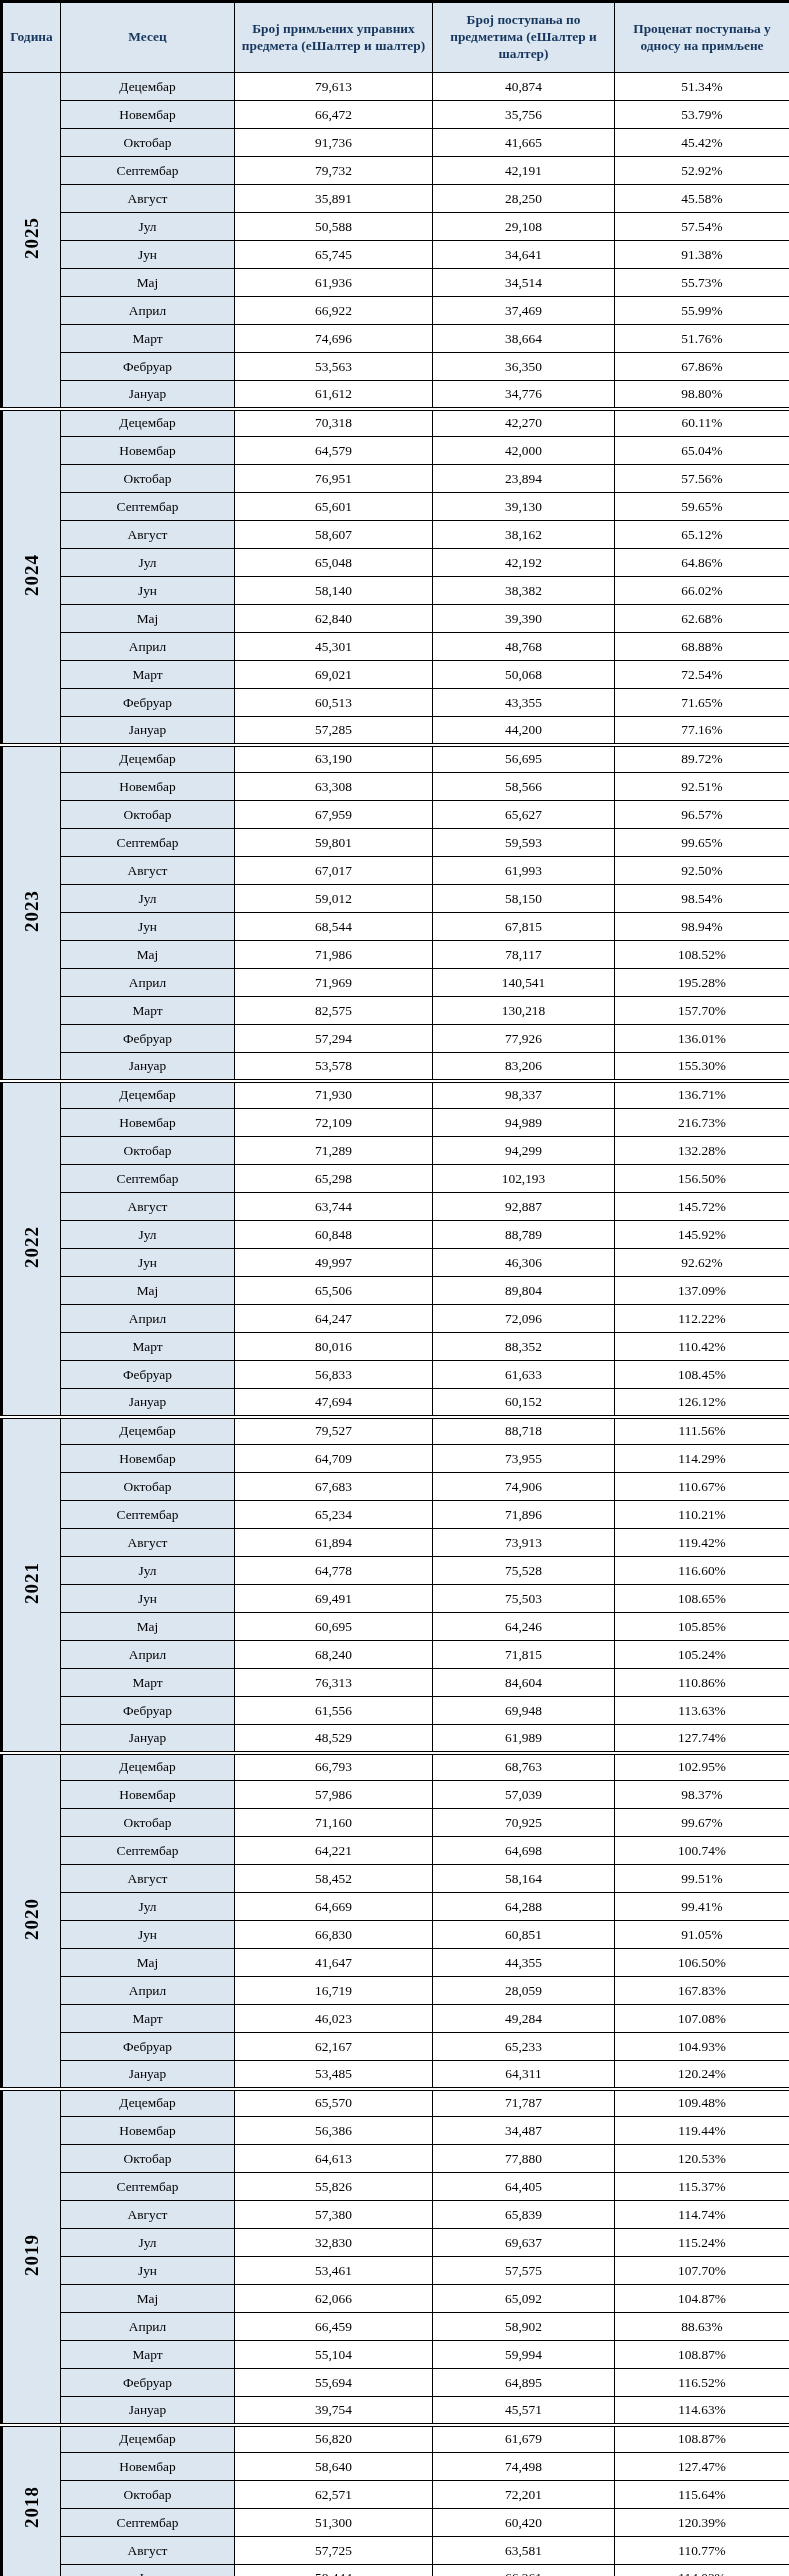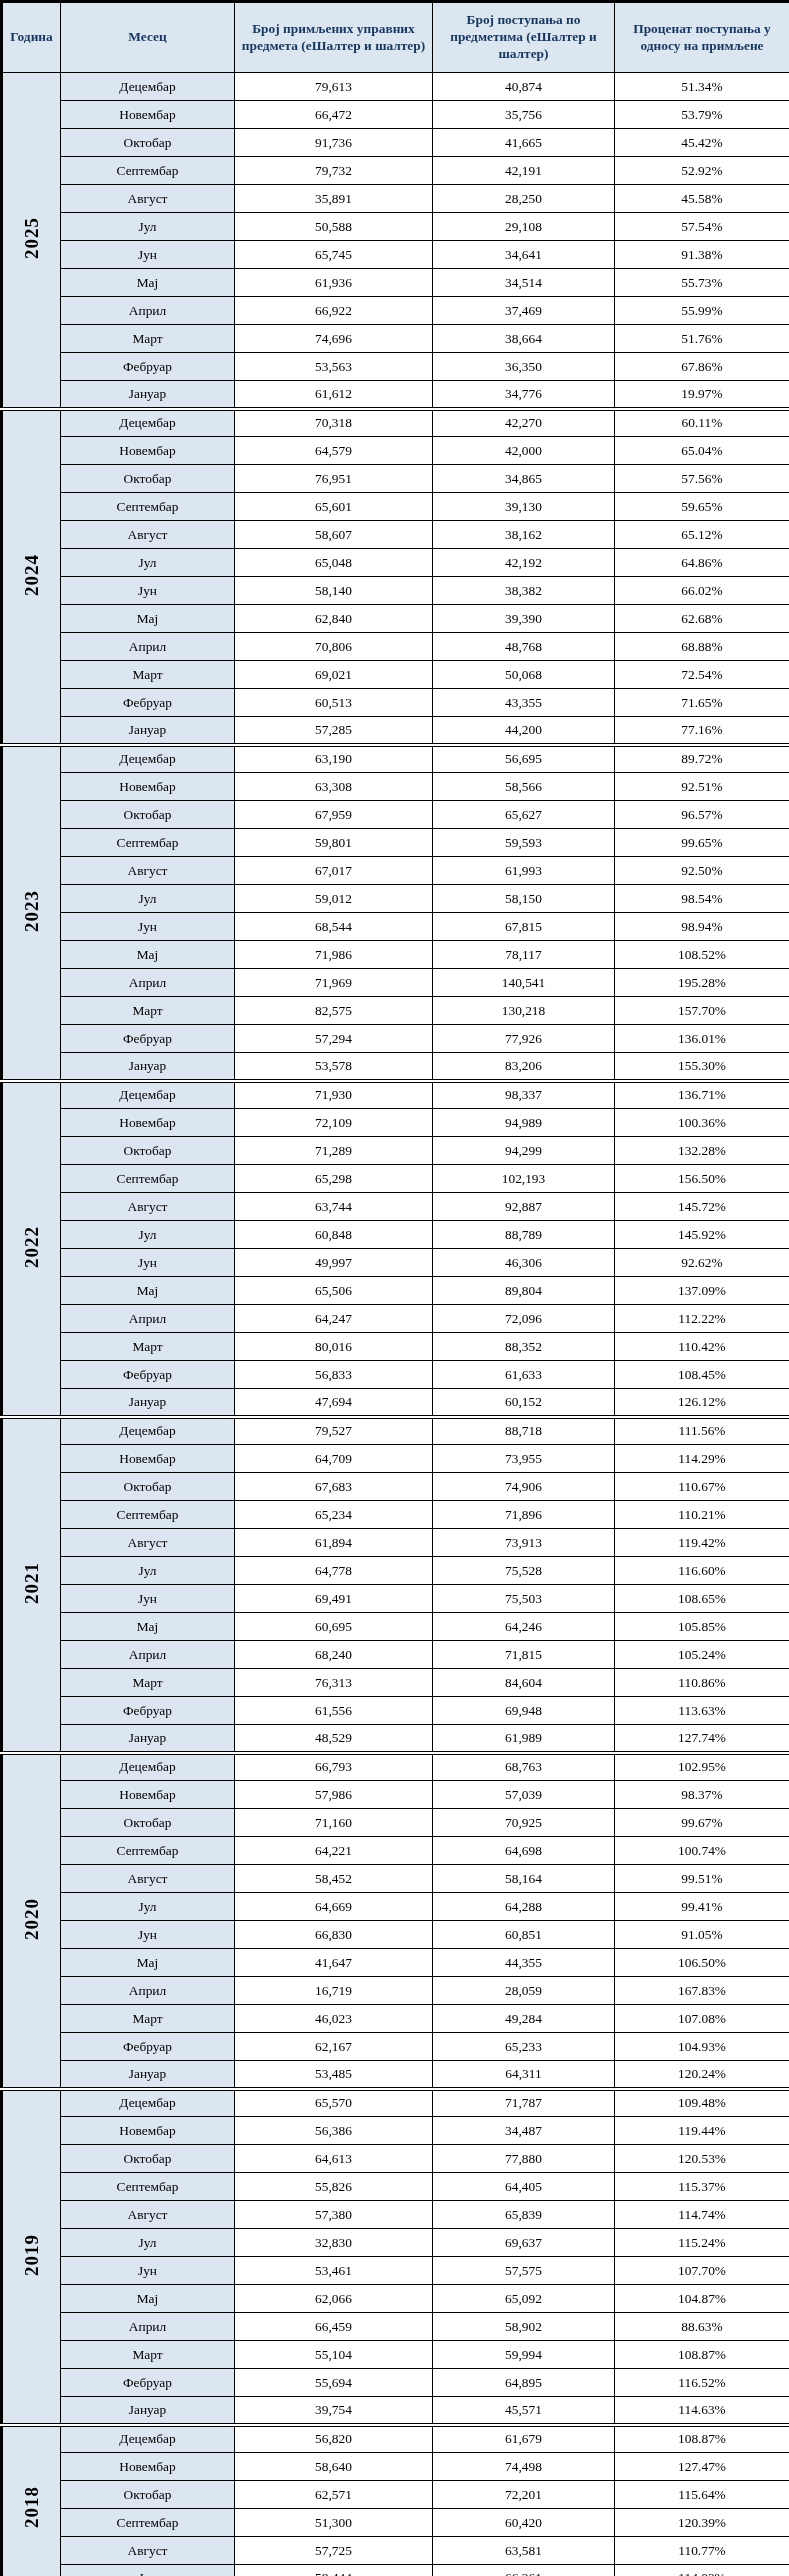--- a/index.html
+++ b/index.html
@@ -116,39 +116,39 @@
         <tr>
           <td class="month-cell">Фебруар</td>
           <td class="num-cell">53,563</td>
           <td class="num-cell">36,350</td>
           <td class="num-cell">67.86%</td>
         </tr>
         <tr>
           <td class="month-cell">Јануар</td>
           <td class="num-cell">61,612</td>
           <td class="num-cell">34,776</td>
-          <td class="num-cell">19.97%</td>
+          <td class="num-cell">98.80%</td>
         </tr>
         <tr class="year-start">
           <td rowspan="12" class="year-cell"><span class="vtext">2024</span></td>
           <td class="month-cell">Децембар</td>
           <td class="num-cell">70,318</td>
           <td class="num-cell">42,270</td>
           <td class="num-cell">60.11%</td>
         </tr>
         <tr>
           <td class="month-cell">Новембар</td>
           <td class="num-cell">64,579</td>
           <td class="num-cell">42,000</td>
           <td class="num-cell">65.04%</td>
         </tr>
         <tr>
           <td class="month-cell">Октобар</td>
           <td class="num-cell">76,951</td>
-          <td class="num-cell">34,865</td>
+          <td class="num-cell">23,894</td>
           <td class="num-cell">57.56%</td>
         </tr>
         <tr>
           <td class="month-cell">Септембар</td>
           <td class="num-cell">65,601</td>
           <td class="num-cell">39,130</td>
           <td class="num-cell">59.65%</td>
         </tr>
         <tr>
           <td class="month-cell">Август</td>
@@ -169,21 +169,21 @@
           <td class="num-cell">66.02%</td>
         </tr>
         <tr>
           <td class="month-cell">Мај</td>
           <td class="num-cell">62,840</td>
           <td class="num-cell">39,390</td>
           <td class="num-cell">62.68%</td>
         </tr>
         <tr>
           <td class="month-cell">Април</td>
-          <td class="num-cell">70,806</td>
+          <td class="num-cell">45,301</td>
           <td class="num-cell">48,768</td>
           <td class="num-cell">68.88%</td>
         </tr>
         <tr>
           <td class="month-cell">Март</td>
           <td class="num-cell">69,021</td>
           <td class="num-cell">50,068</td>
           <td class="num-cell">72.54%</td>
         </tr>
         <tr>
@@ -275,21 +275,21 @@
           <td rowspan="12" class="year-cell"><span class="vtext">2022</span></td>
           <td class="month-cell">Децембар</td>
           <td class="num-cell">71,930</td>
           <td class="num-cell">98,337</td>
           <td class="num-cell">136.71%</td>
         </tr>
         <tr>
           <td class="month-cell">Новембар</td>
           <td class="num-cell">72,109</td>
           <td class="num-cell">94,989</td>
-          <td class="num-cell">100.36%</td>
+          <td class="num-cell">216.73%</td>
         </tr>
         <tr>
           <td class="month-cell">Октобар</td>
           <td class="num-cell">71,289</td>
           <td class="num-cell">94,299</td>
           <td class="num-cell">132.28%</td>
         </tr>
         <tr>
           <td class="month-cell">Септембар</td>
           <td class="num-cell">65,298</td>

